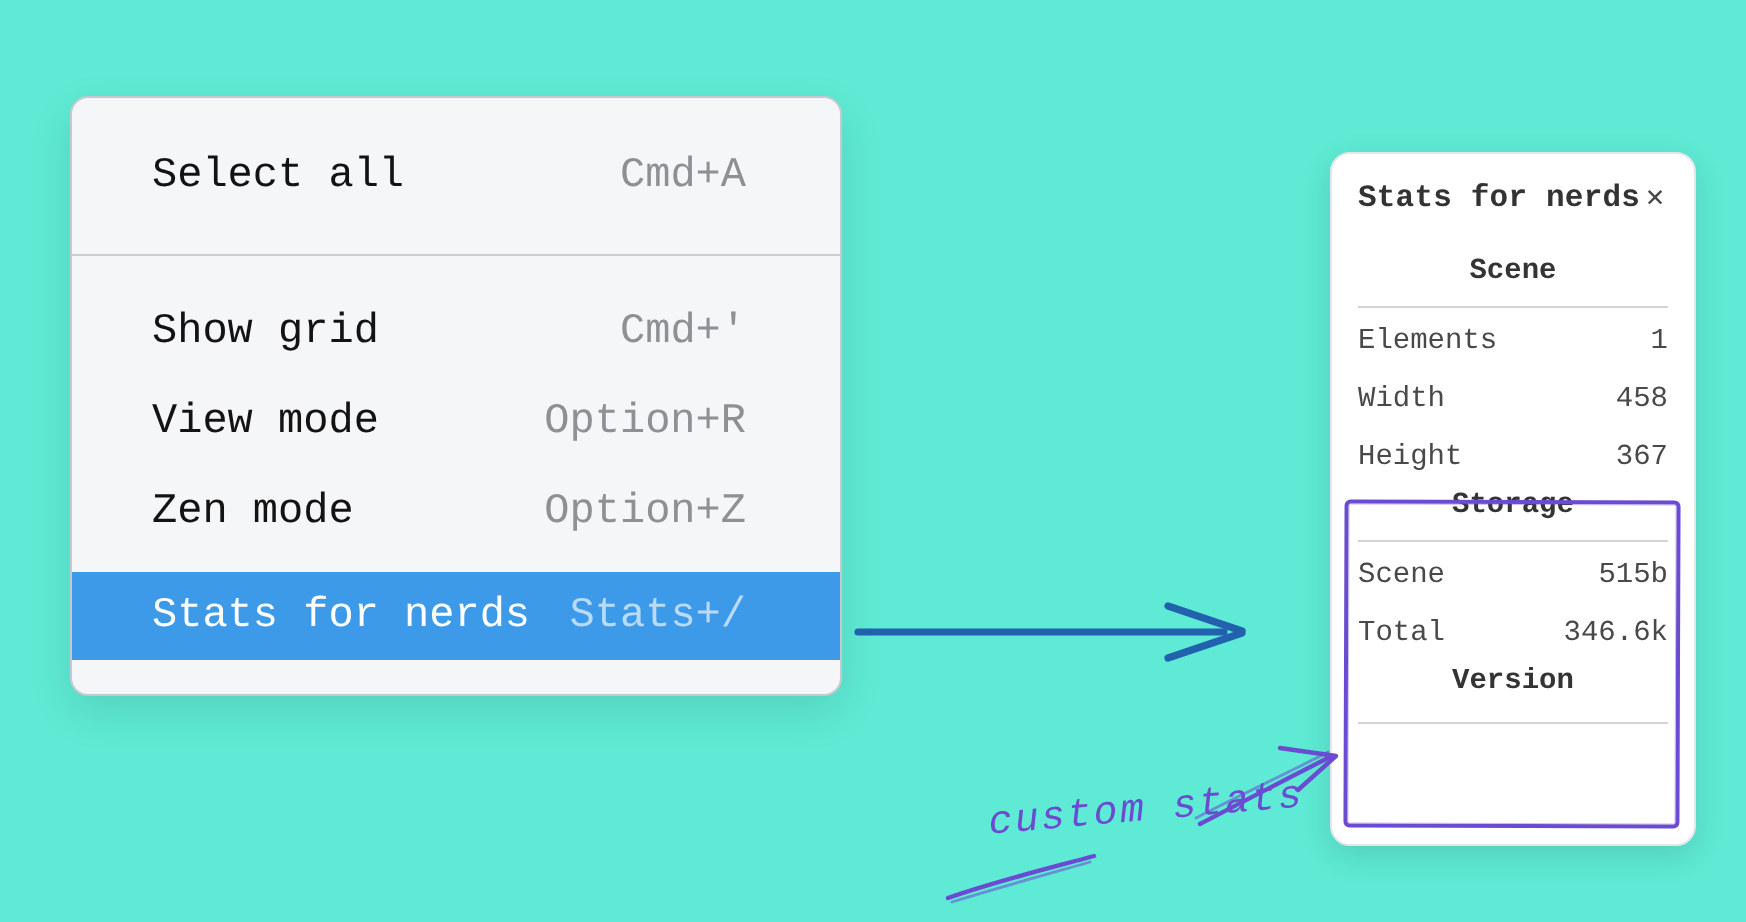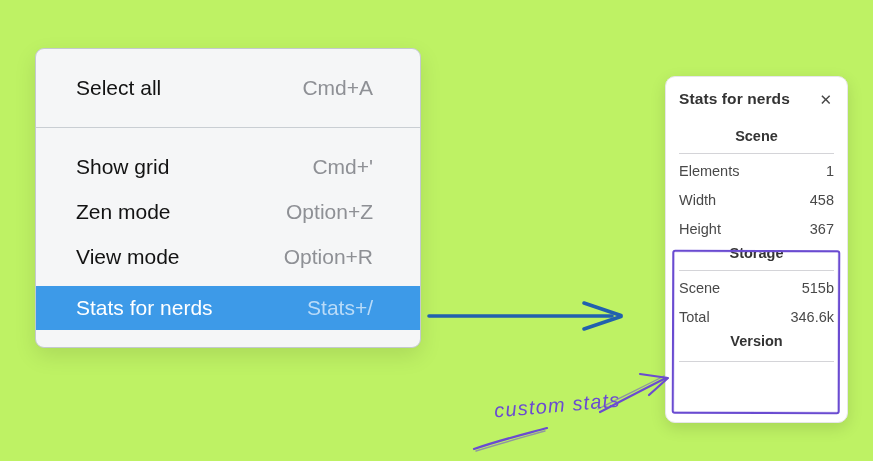--- a/index.html
+++ b/index.html
@@ -1,22 +1,22 @@
 <!DOCTYPE html>
 <html><head>
 <meta charset="utf-8">
 <style>
   * { margin: 0; padding: 0; box-sizing: border-box; }
   html, body { background: #ffffff; }
   #canvas {
     position: relative;
     width: 873px;
     height: 461px;
-    background: #bef264;
-    font-family: Liberation Sans, sans-serif;
+    background: #5eead4;
+    font-family: Liberation Mono, monospace;
     overflow: hidden;
   }
 
   
   .menu {
     position: absolute;
     left: 35px; top: 48px;
     width: 386px; height: 300px;
     background: #f5f6f7;
     border: 1.5px solid #c3c9cf;
@@ -127,26 +127,26 @@
         <span class="mi-label">Select all</span>
         <span class="mi-shortcut">Cmd+A</span>
       </div>
     </div>
     <div class="menu-section-bottom">
       <div class="menu-item">
         <span class="mi-label">Show grid</span>
         <span class="mi-shortcut">Cmd+'</span>
       </div>
       <div class="menu-item">
+        <span class="mi-label">View mode</span>
+        <span class="mi-shortcut">Option+R</span>
+      </div>
+      <div class="menu-item">
         <span class="mi-label">Zen mode</span>
         <span class="mi-shortcut">Option+Z</span>
-      </div>
-      <div class="menu-item">
-        <span class="mi-label">View mode</span>
-        <span class="mi-shortcut">Option+R</span>
       </div>
       <div class="menu-item highlighted">
         <span class="mi-label">Stats for nerds</span>
         <span class="mi-shortcut">Stats+/</span>
       </div>
     </div>
   </div>
 
   <div class="stats-panel">
     <div class="panel-header">

